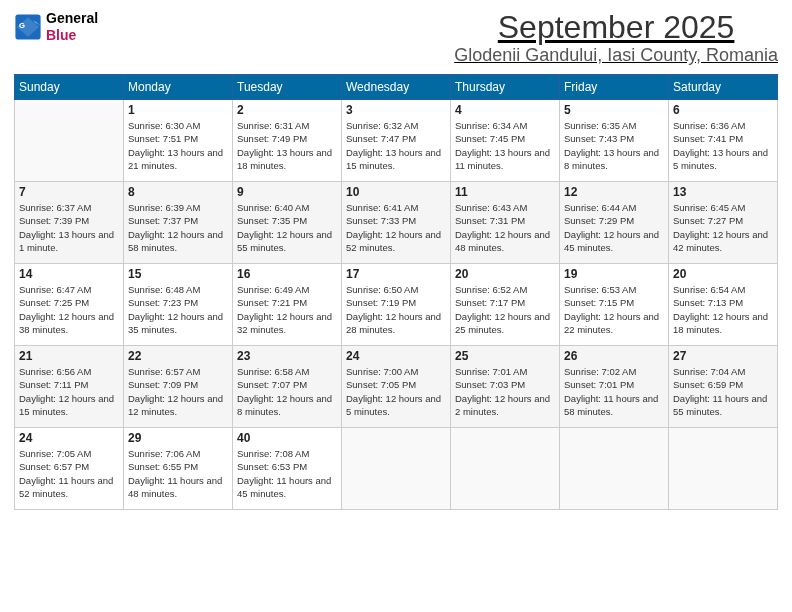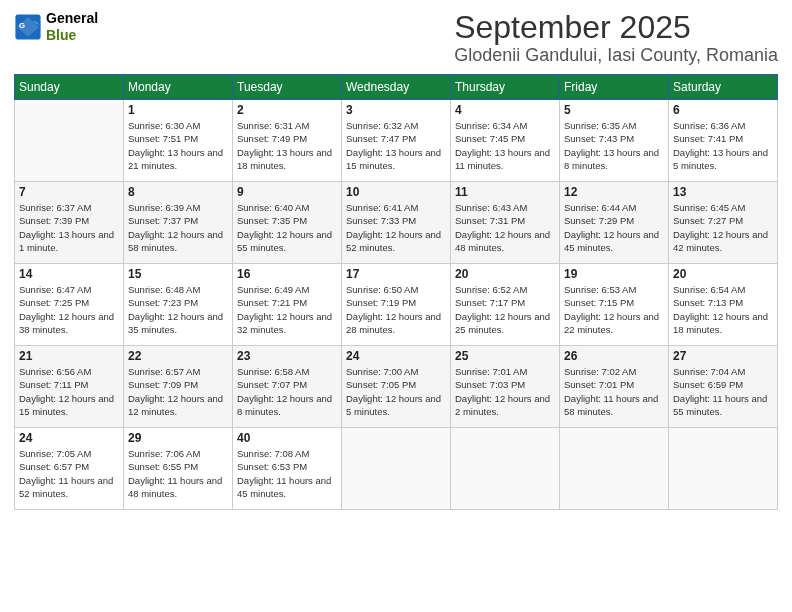--- a/index.html
+++ b/index.html
@@ -30,39 +30,40 @@
       font-size: 14px;
       font-weight: bold;
       line-height: 1.2;
     }
     .logo-icon {
       width: 28px;
       height: 28px;
       margin-right: 4px;
     }
     .title-area {
-      text-align: left;
+      text-align: center;
+      text-decoration: underline;
     }
     .month-title {
       font-size: 32px;
       color: #333;
       font-weight: normal;
       line-height: 1.1;
     }
     .location {
       font-size: 18px;
       color: #555;
     }
     .calendar {
       width: 100%;
       border-collapse: collapse;
       font-size: 10.5px;
     }
     .calendar th {
-      background: #15803d;
+      background: #0369a1;
       color: #fff;
       padding: 5px 4px;
       text-align: left;
       font-weight: normal;
       font-size: 12px;
       border: 1px solid #2a5a9f;
     }
     .calendar td {
       border: 1px solid #ccc;
       vertical-align: top;
@@ -95,21 +96,21 @@
   <div class="header">
     <div class="logo">
       <svg class="logo-icon" viewBox="0 0 40 40">
         <rect x="2" y="2" width="36" height="36" rx="4" fill="#1a6bbf"></rect>
         <polygon points="20,6 36,20 20,34 4,20" fill="#fff" opacity="0.15"></polygon>
         <text x="7" y="22" font-size="11" fill="white" font-family="Arial" font-weight="bold">G</text>
         <polygon points="28,10 38,18 30,14" fill="#5ab4e8"></polygon>
       </svg>
       <div class="logo-text">
         <div>General</div>
-        <div style="color:#4d7c0f;">Blue</div>
+        <div style="color:#be185d;">Blue</div>
       </div>
     </div>
     <div class="title-area">
       <div class="month-title">September 2025</div>
       <div class="location">Glodenii Gandului, Iasi County, Romania</div>
     </div>
   </div>
 
   <table class="calendar">
     <thead>

